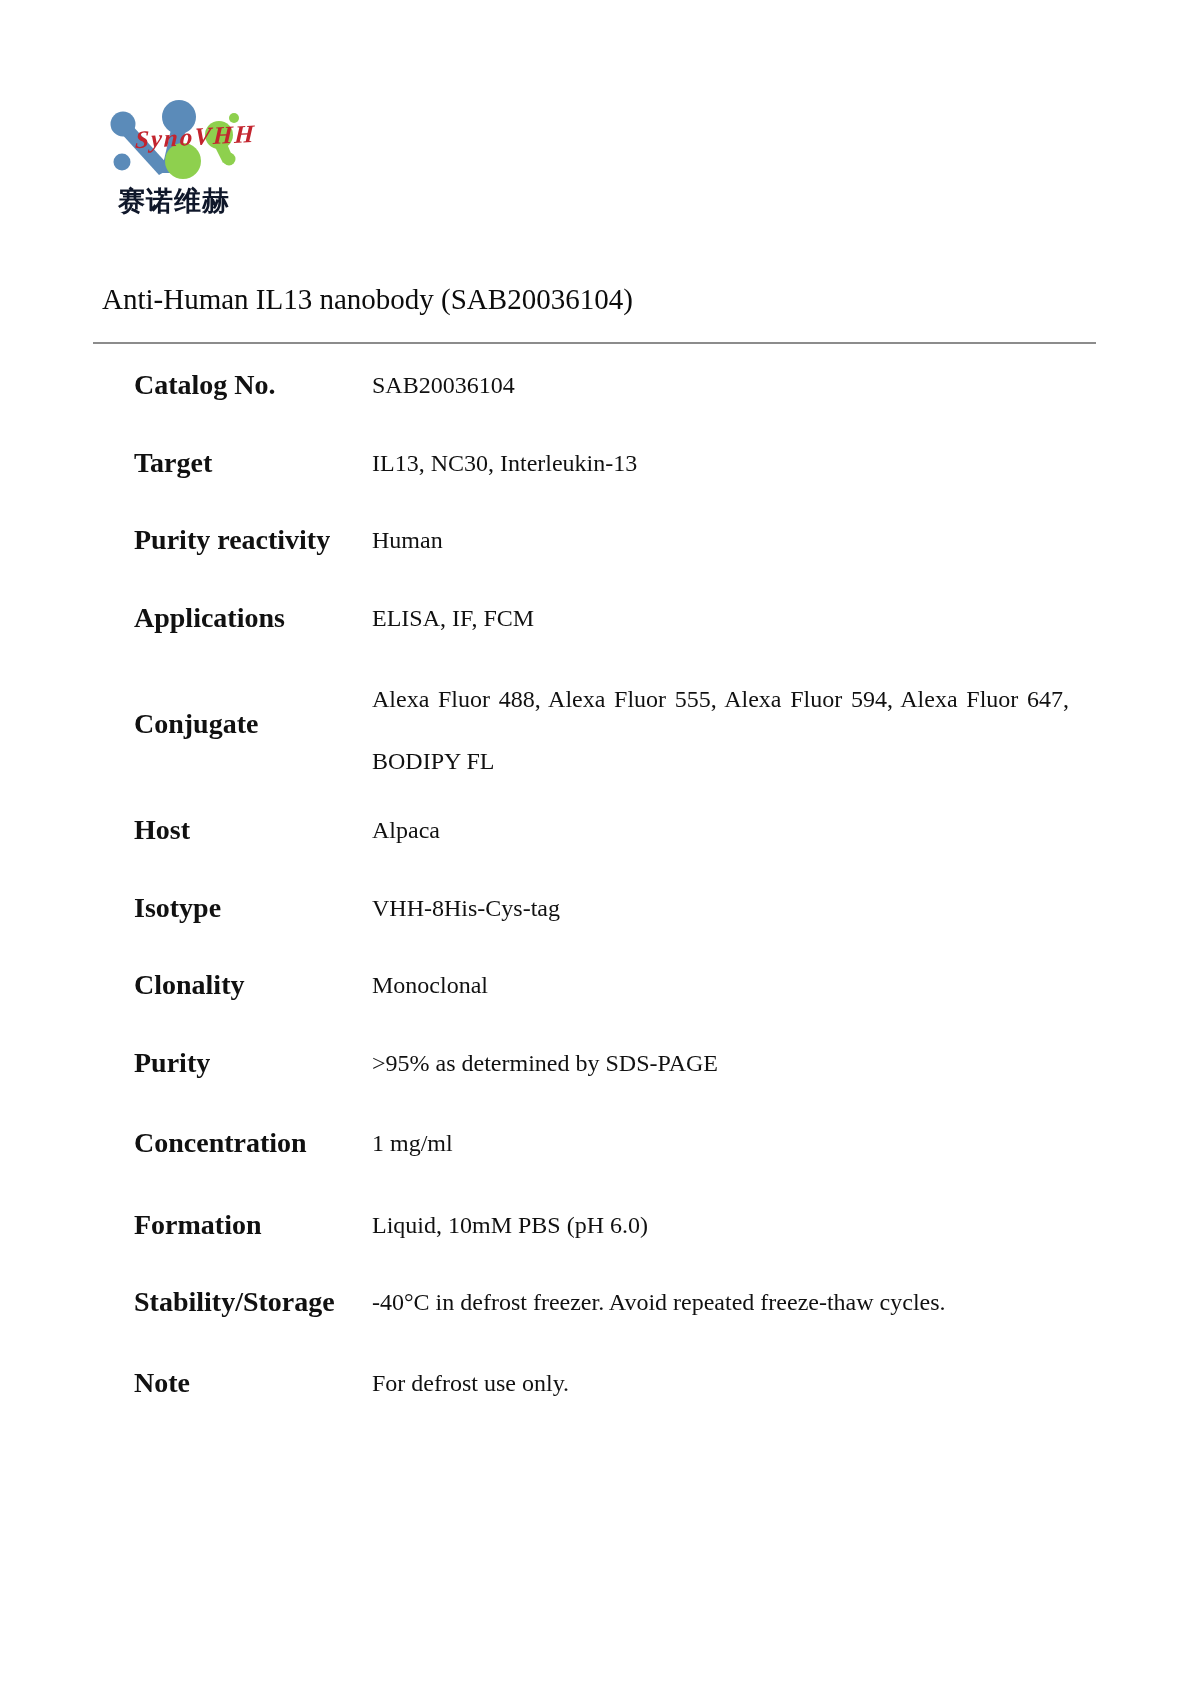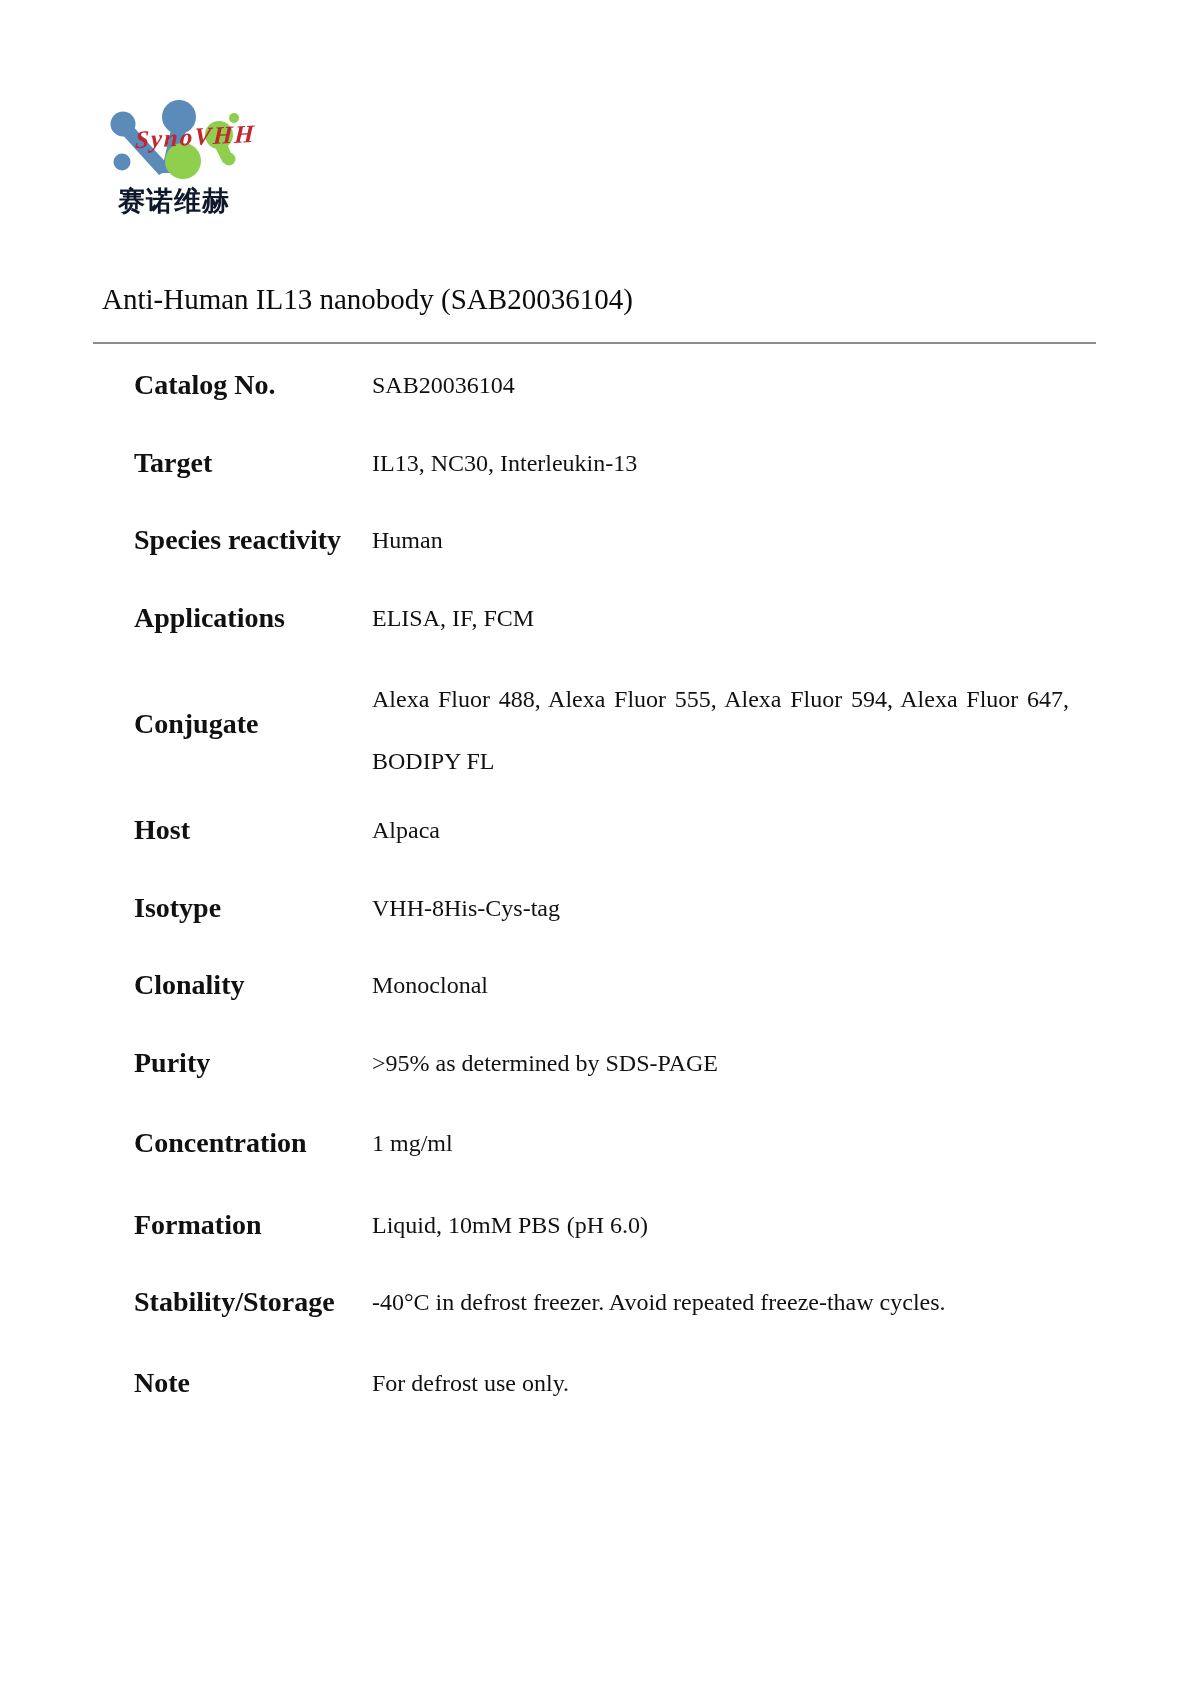--- a/index.html
+++ b/index.html
@@ -97,21 +97,21 @@
       <div class="label">Catalog No.</div>
       <div class="value">SAB20036104</div>
     </div>
 
     <div class="row" style="top:446px">
       <div class="label">Target</div>
       <div class="value">IL13, NC30, Interleukin-13</div>
     </div>
 
     <div class="row" style="top:523px">
-      <div class="label">Species reactivity</div>
+      <div class="label">Purity reactivity</div>
       <div class="value">Human</div>
     </div>
 
     <div class="row" style="top:601px">
       <div class="label">Applications</div>
       <div class="value">ELISA, IF, FCM</div>
     </div>
 
     <div class="row row-conjugate" style="top:668px">
       <div class="label">Conjugate</div>

